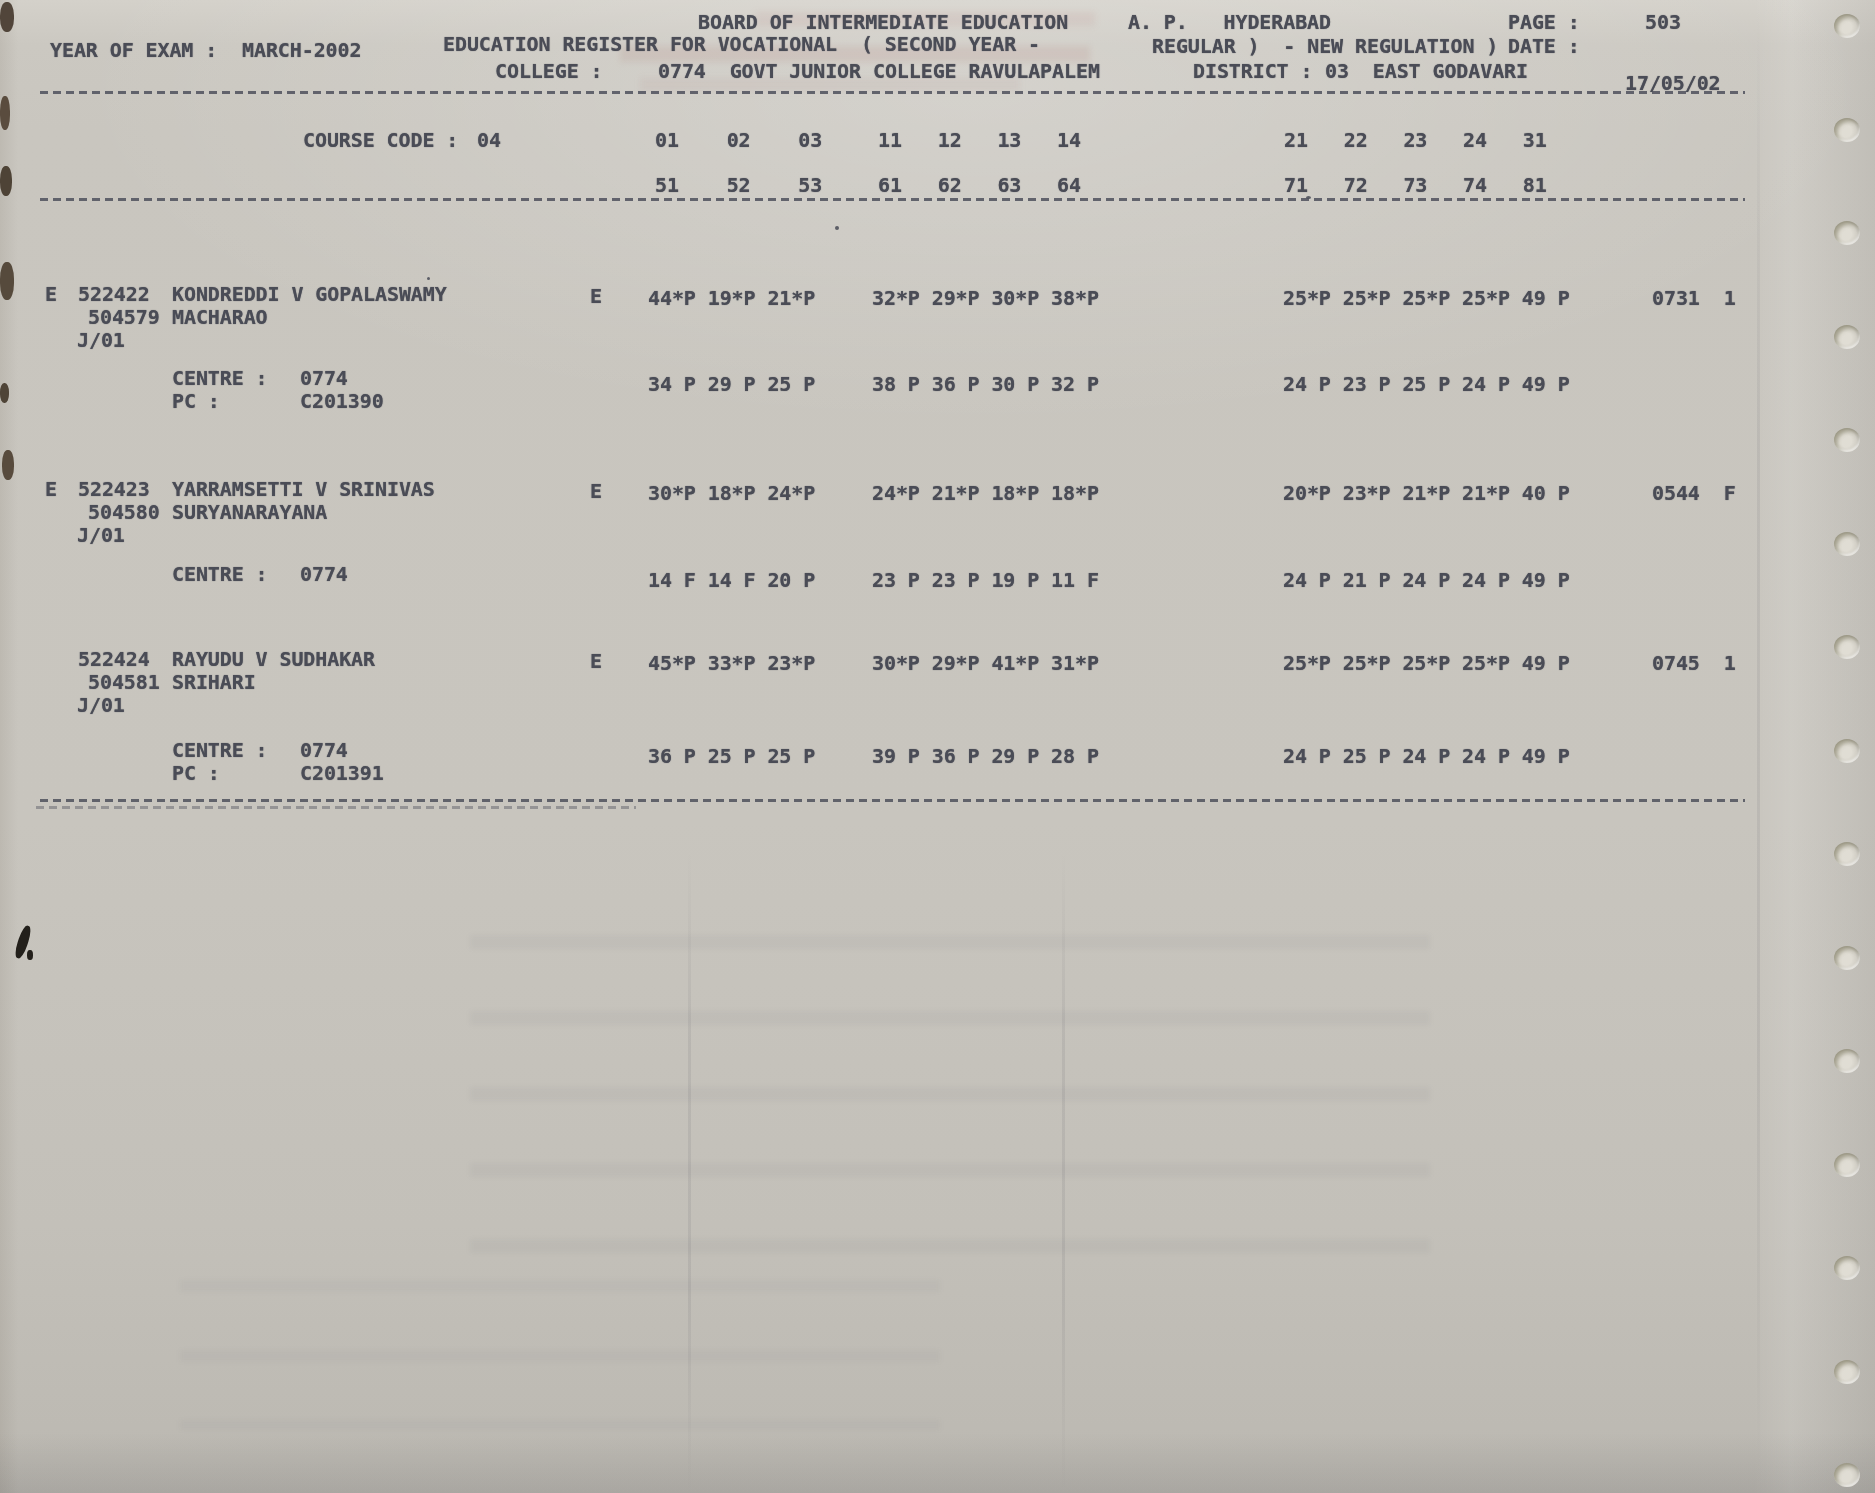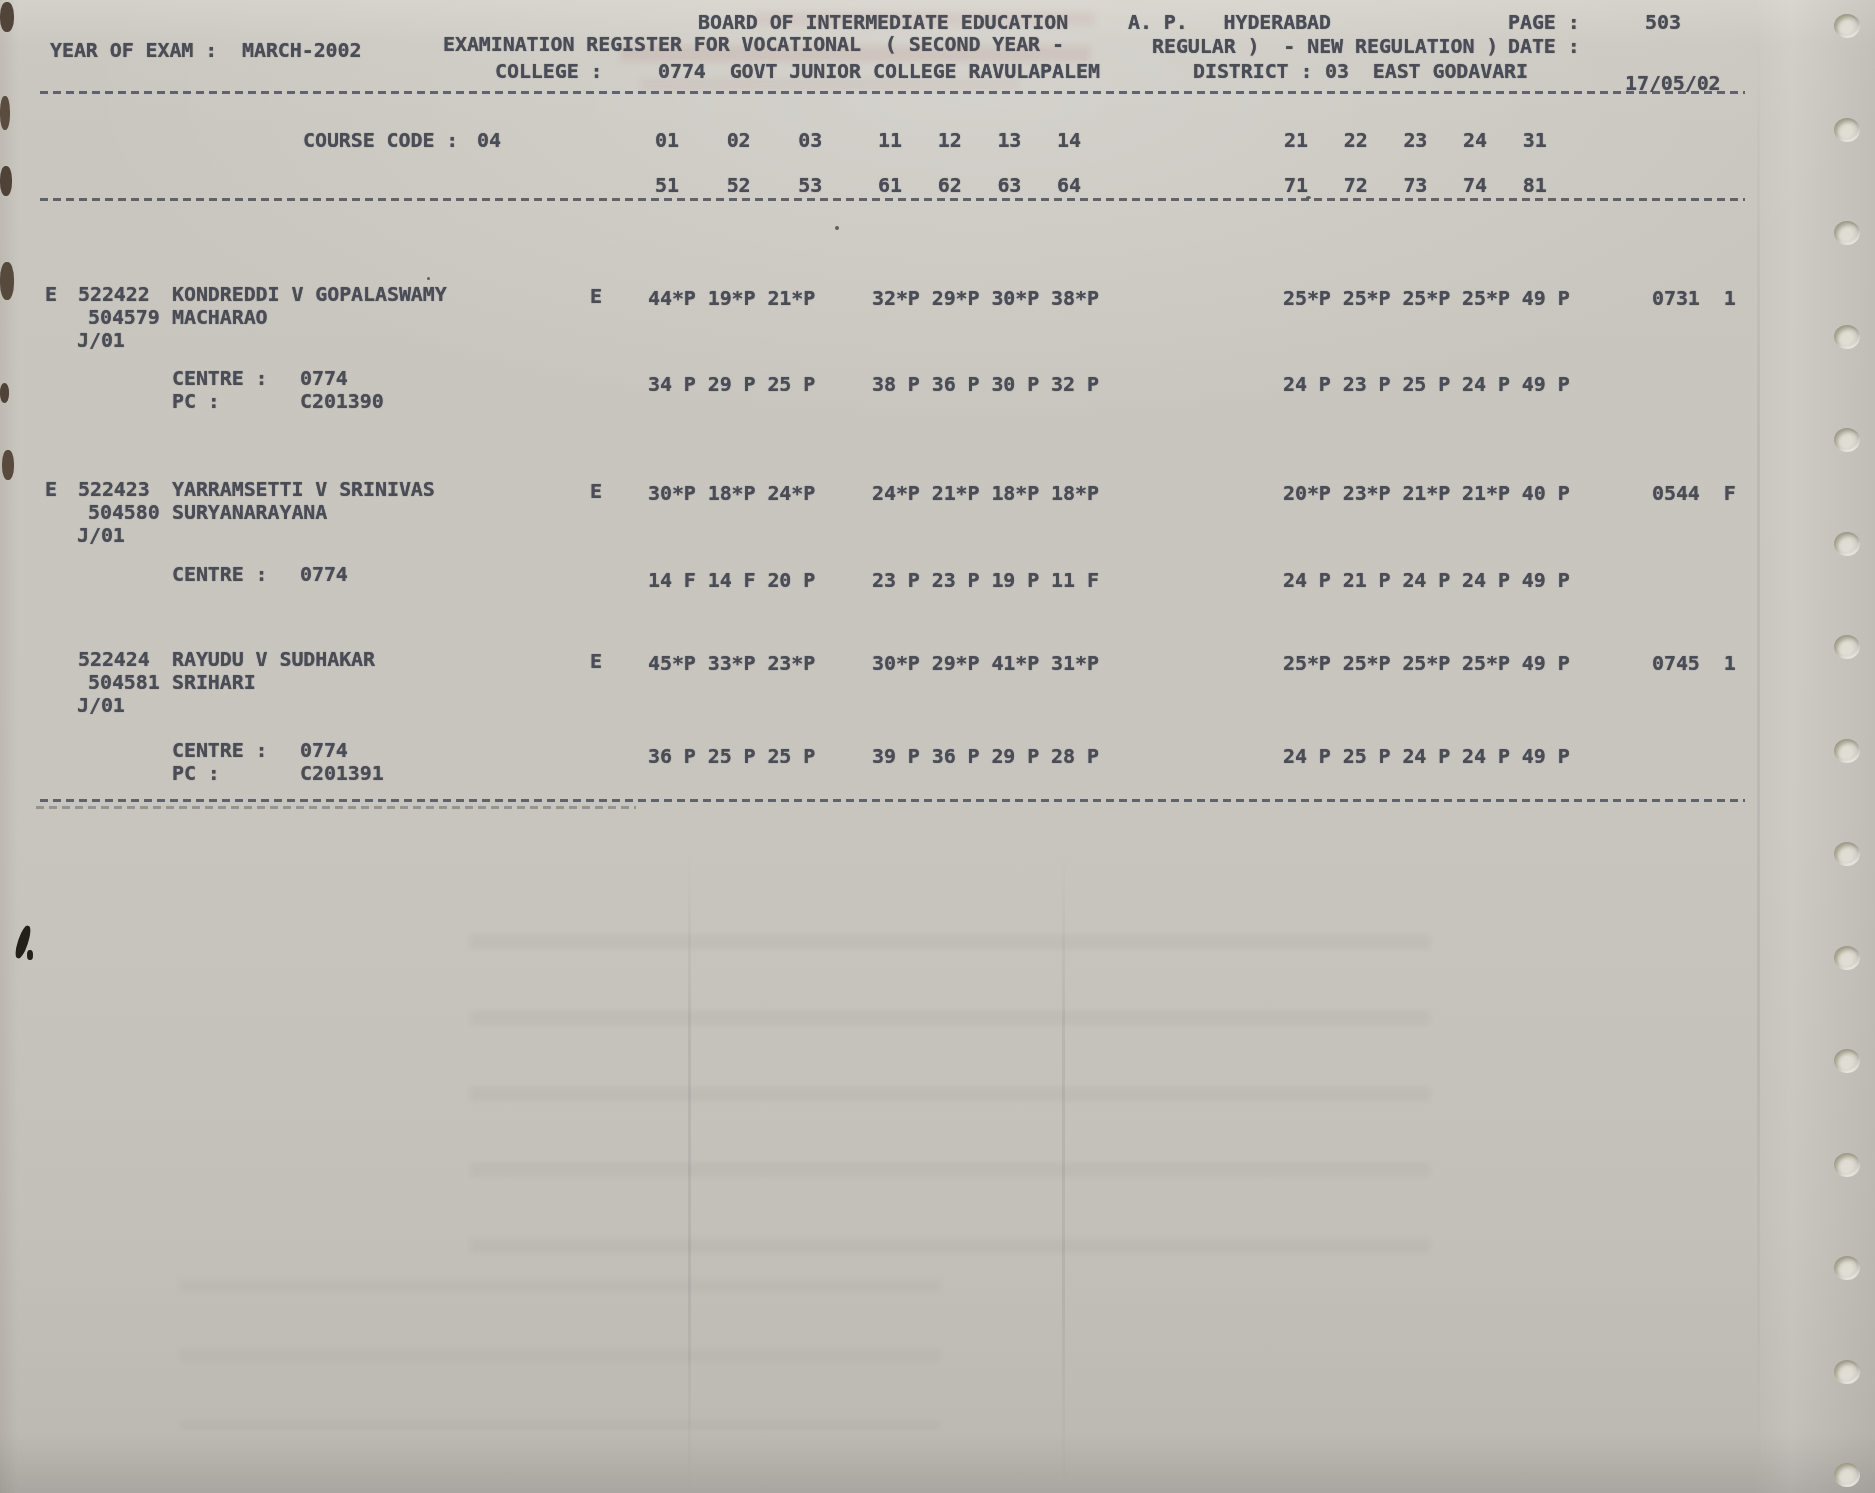--- a/index.html
+++ b/index.html
@@ -82,21 +82,21 @@
   <div class="hole" style="top:1360px;"></div>
   <div class="hole" style="top:1463px;"></div>
 
   <span class="t" style="left:698px;top:10px;">BOARD OF INTERMEDIATE EDUCATION</span>
   <span class="t" style="left:1128px;top:10px;">A. P.   HYDERABAD</span>
   <span class="t" style="left:1508px;top:10px;text-align:right;">PAGE :</span>
   <span class="t" style="left:1645px;top:10px;">503</span>
 
   <span class="t" style="left:50px;top:38px;">YEAR OF EXAM :</span>
   <span class="t" style="left:242px;top:38px;">MARCH-2002</span>
-  <span class="t" style="left:443px;top:32px;">EXAMINATION REGISTER FOR VOCATIONAL  ( SECOND YEAR -</span>
+  <span class="t" style="left:443px;top:32px;">EDUCATION REGISTER FOR VOCATIONAL  ( SECOND YEAR -</span>
   <span class="t" style="left:1152px;top:34px;">REGULAR )  - NEW REGULATION )</span>
   <span class="t" style="left:1508px;top:34px;">DATE :</span>
   <span class="t" style="left:1625px;top:34px;margin-top:37px;">17/05/02</span>
 
   <span class="t" style="left:495px;top:59px;">COLLEGE :</span>
   <span class="t" style="left:638px;top:59px;margin-left:20px;">0774  GOVT JUNIOR COLLEGE RAVULAPALEM</span>
   <span class="t" style="left:1193px;top:59px;">DISTRICT :</span>
   <span class="t" style="left:1325px;top:59px;">03  EAST GODAVARI</span>
 
   <div class="dash" style="left:40px;top:91px;width:1705px;"></div>

